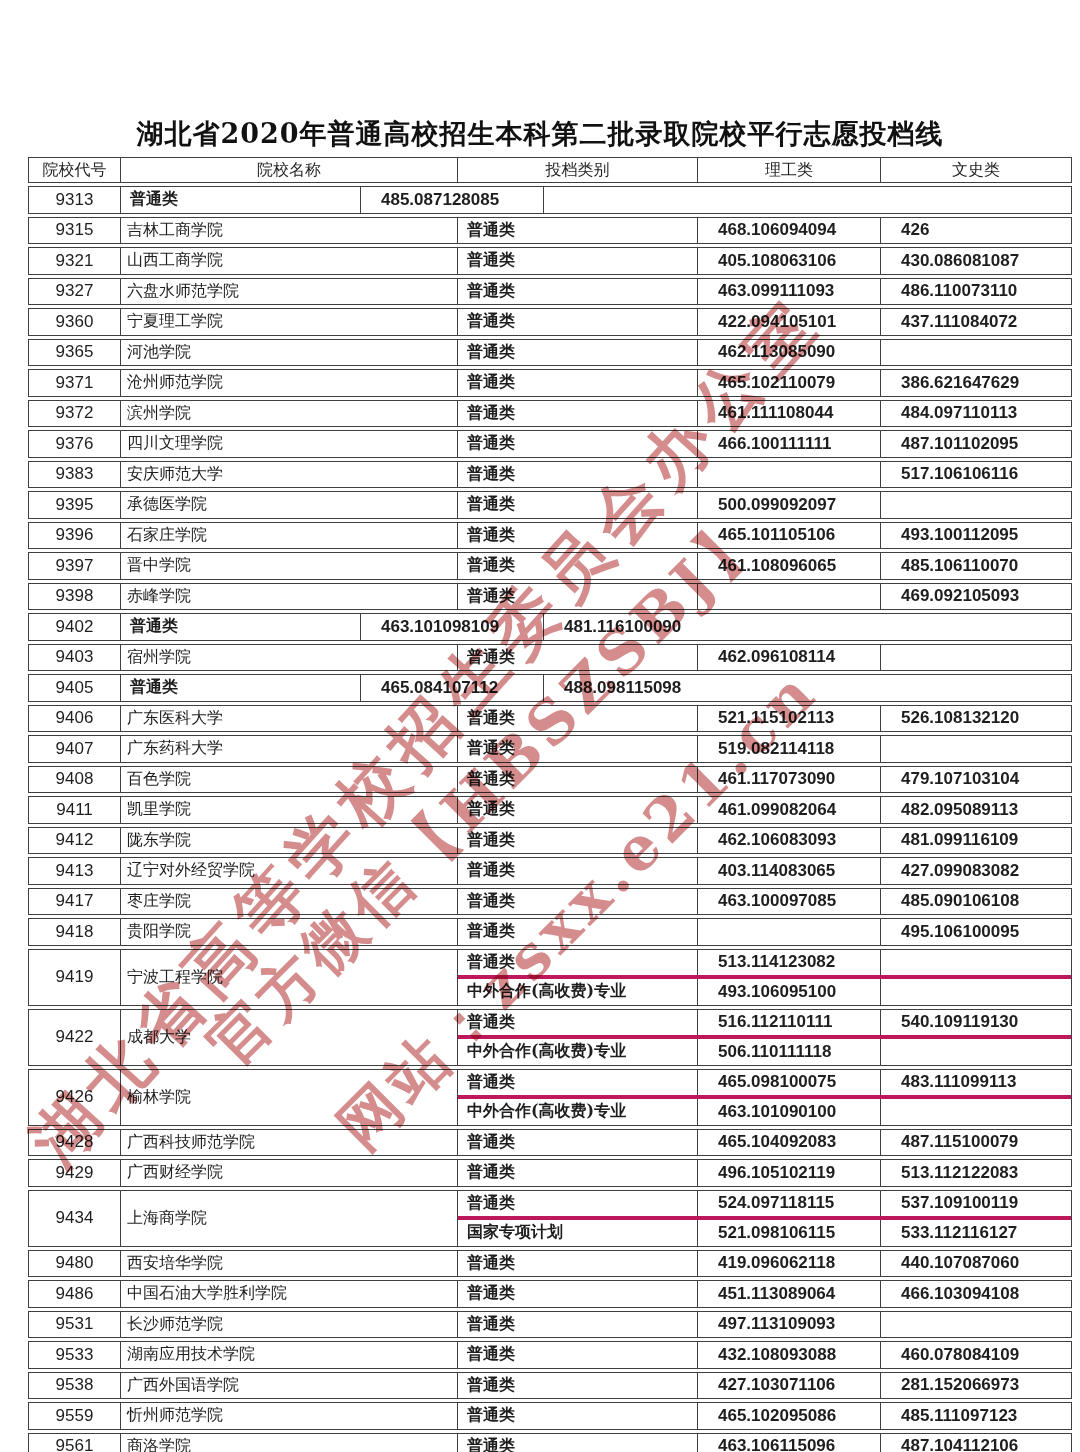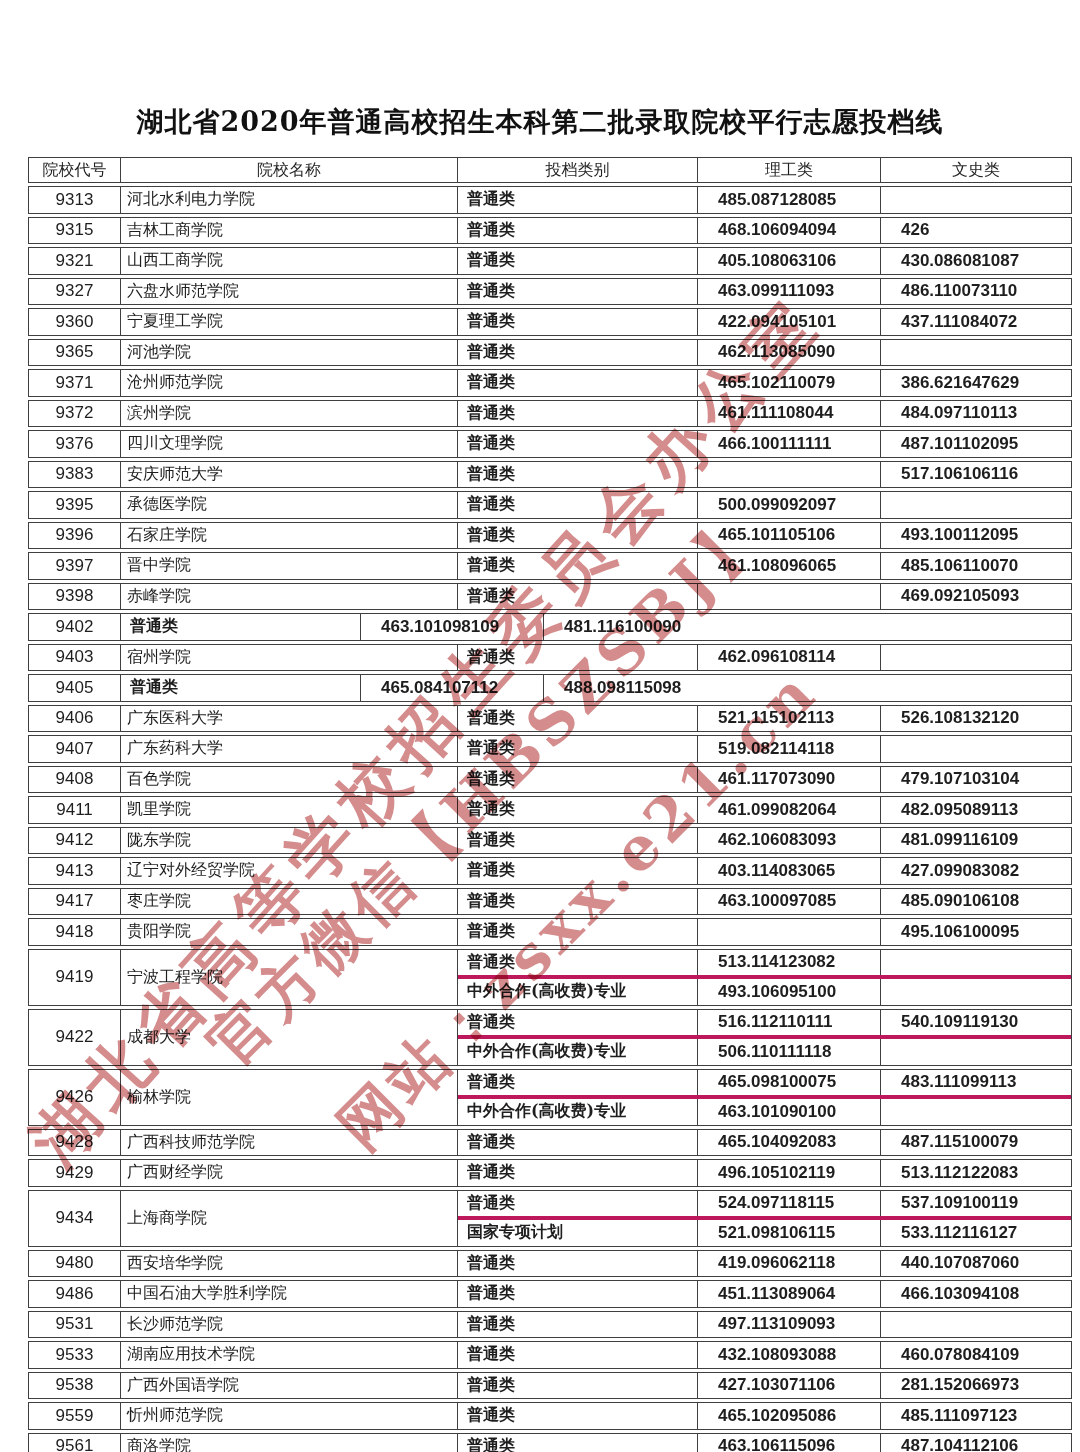--- a/index.html
+++ b/index.html
@@ -2,21 +2,21 @@
 <html><head>
 <meta charset="utf-8">
 <style>
   html,body{margin:0;padding:0;}
   body{
     width:1080px;height:1452px;position:relative;overflow:hidden;
     background:#ffffff;color:#1e1e1e;
     font-family:"Liberation Sans","DejaVu Sans",sans-serif;
   }
   .title{
-    position:absolute;top:104px;left:0;width:1080px;margin:0;
+    position:absolute;top:116px;left:0;width:1080px;margin:0;
     text-align:center;font-size:27px;font-weight:bold;letter-spacing:1px;
     font-family:"DejaVu Serif",serif;color:#111;z-index:1;
   }
   .table{
     position:absolute;top:157px;left:28px;width:1044px;z-index:1;border-radius:24px;
   }
   .group{
     display:flex;border:1px solid #3f3f3f;margin-bottom:3px;background:#fff;
     box-sizing:border-box;
   }
@@ -63,21 +63,20 @@
   <div class="group header">
     <div class="cell c-code">院校代号</div>
     <div class="cell c-name">院校名称</div>
     <div class="cell c-cat">投档类别</div>
     <div class="cell c-sci">理工类</div>
     <div class="cell c-arts">文史类</div>
   </div>
   <div id="table-body">
       <div class="group single">
         <div class="cell c-code">9313</div>
-        <div class="cell c-name">河北水利电力学院</div>
         <div class="entries">
           <div class="entry">
             <div class="cell c-cat">普通类</div>
             <div class="cell c-sci">485.087128085</div>
             <div class="cell c-arts"></div>
           </div>
         </div>
       </div>
       <div class="group single">
         <div class="cell c-code">9315</div>

